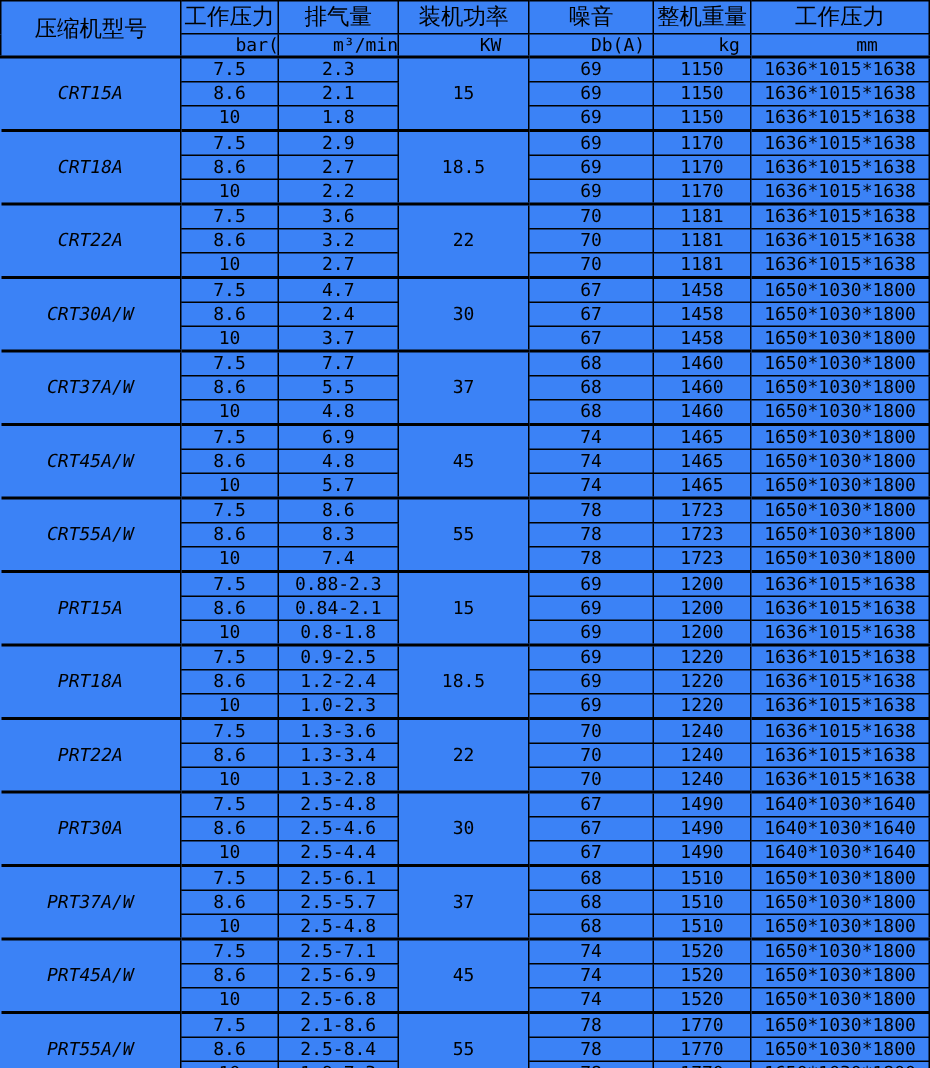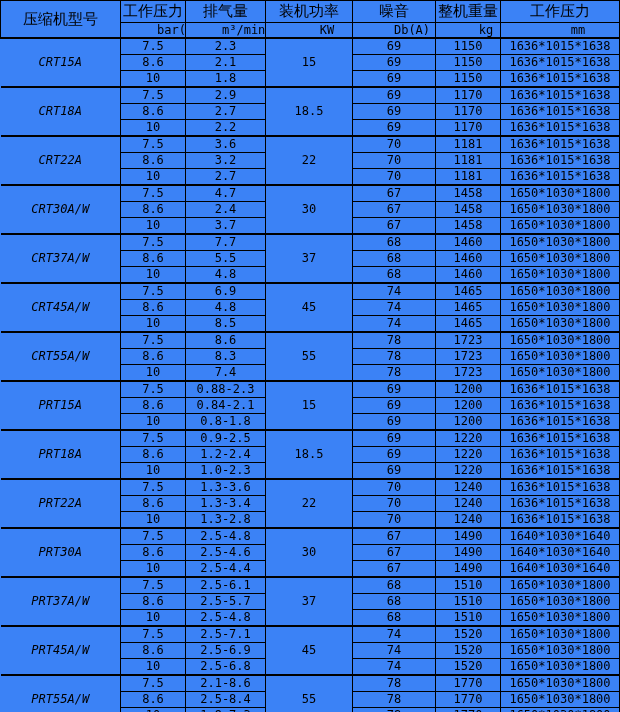--- a/index.html
+++ b/index.html
@@ -221,21 +221,21 @@
         </tr>
         <tr>
           <td>8.6</td>
           <td>4.8</td>
           <td>74</td>
           <td>1465</td>
           <td>1650*1030*1800</td>
         </tr>
         <tr>
           <td>10</td>
-          <td>8.5</td>
+          <td>5.7</td>
           <td>74</td>
           <td>1465</td>
           <td>1650*1030*1800</td>
         </tr>
         <tr class="group-start">
           <td class="model-col" rowspan="3">CRT55A/W</td>
           <td>7.5</td>
           <td>8.6</td>
           <td rowspan="3">55</td>
           <td>78</td>

